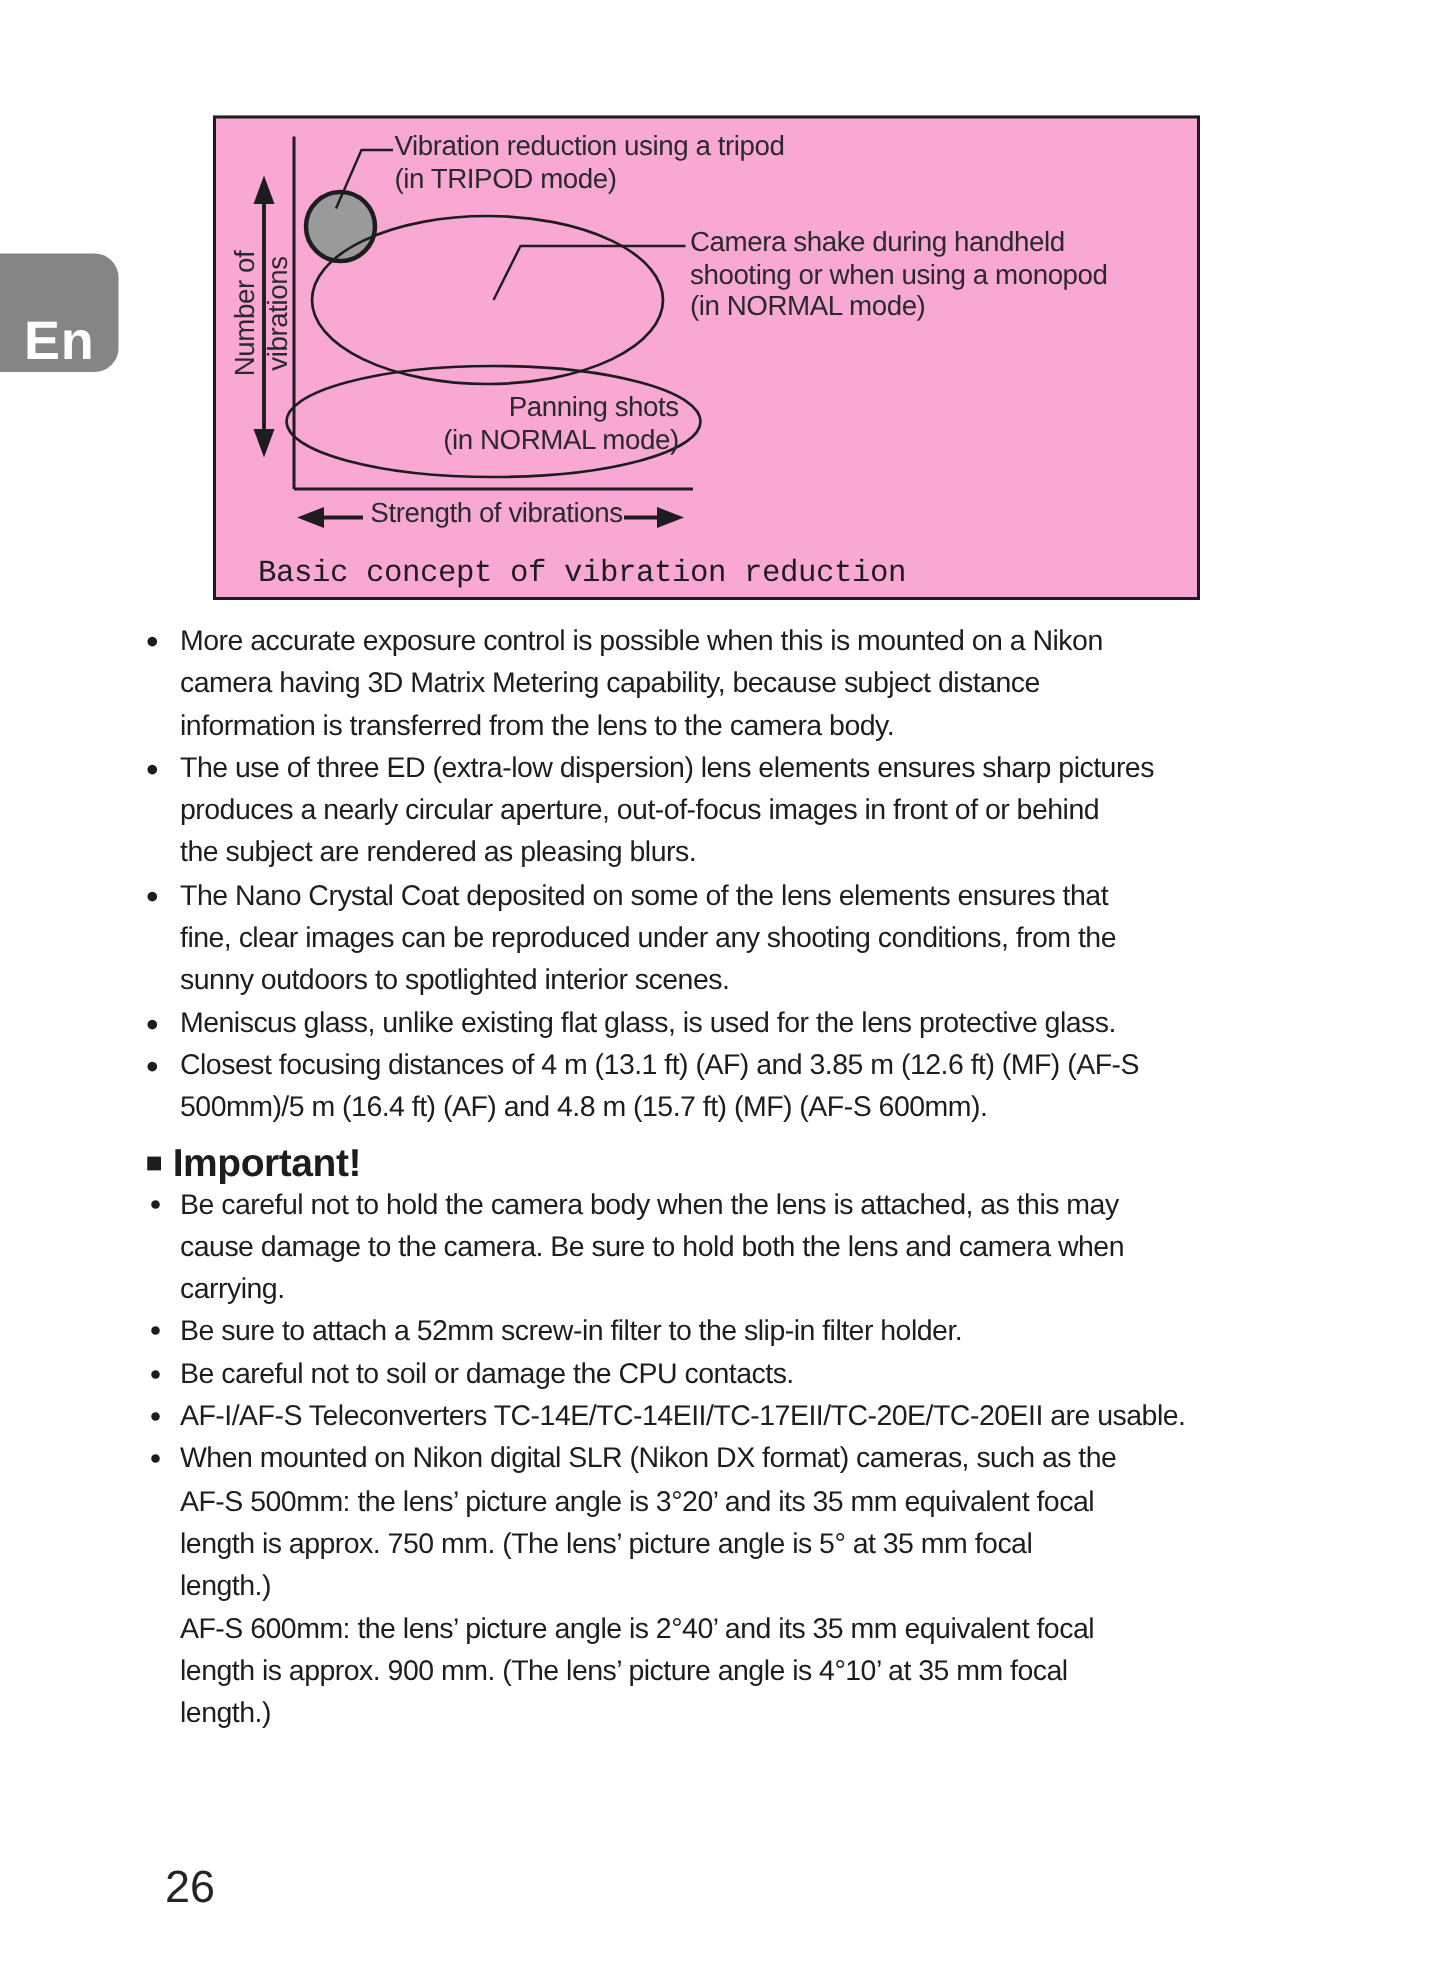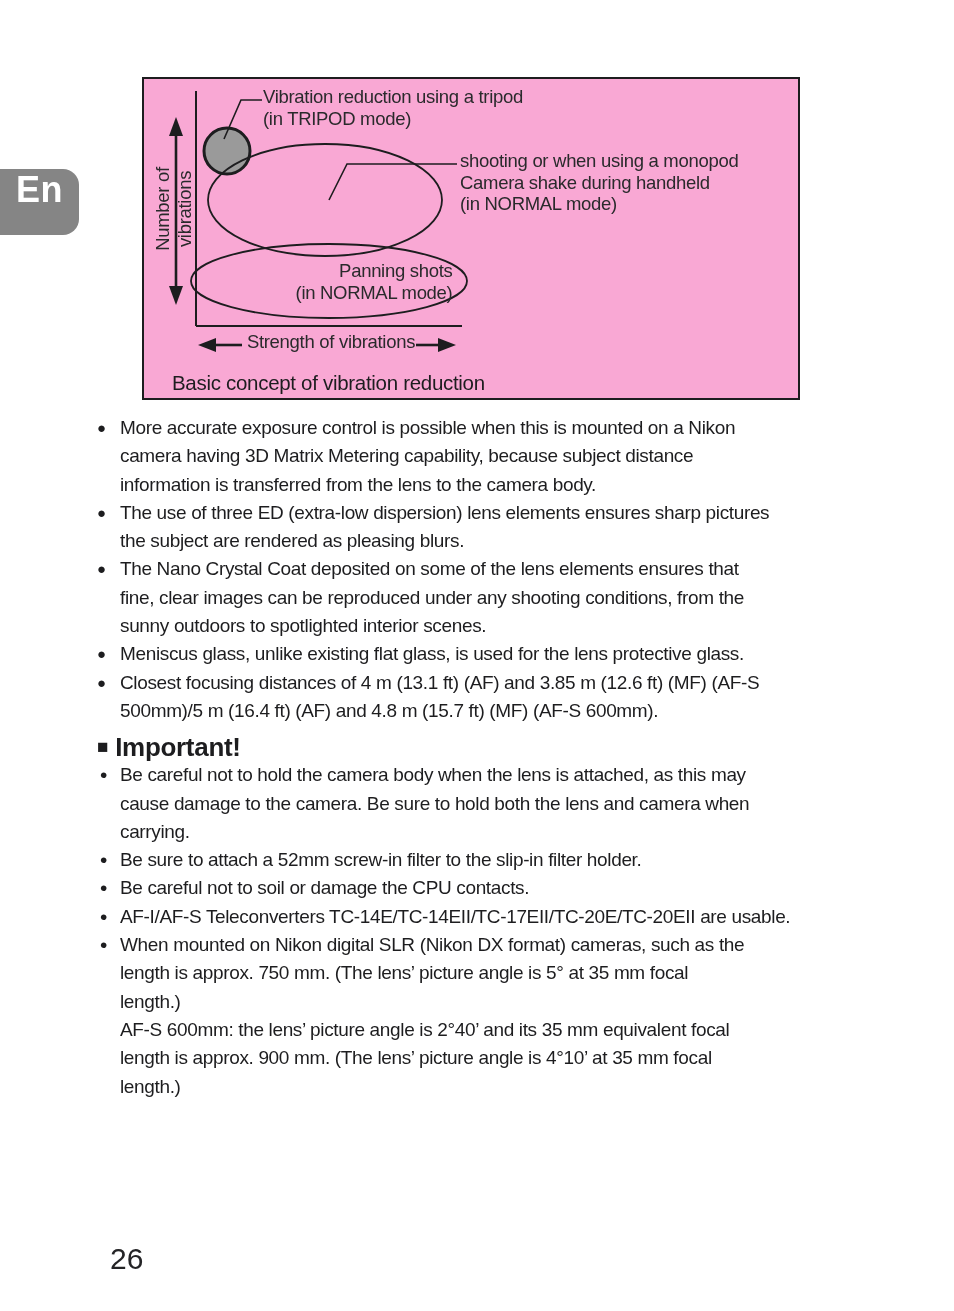--- a/index.html
+++ b/index.html
@@ -8,24 +8,24 @@
     position:relative;
     background:#ffffff;
     font-family:"Liberation Sans", sans-serif;
     color:#1d1d1f;
     overflow:hidden;
   }
 
   
   .lang-tab {
     position:absolute; left:0; top:169px;
-    width:79px; height:66px;
+    width:79px; height:79px;
     background:#858585;
     border-radius:0 16px 16px 0;
-    display:flex; align-items:flex-start; justify-content:center;
+    display:flex; align-items:flex-end; justify-content:center;
   }
   .lang-tab span {
     color:#ffffff; font-size:36px; font-weight:bold;
     letter-spacing:0.5px;
   }
 
   
   .diagram {
     position:absolute; left:142px; top:77px;
     width:658px; height:323px;
@@ -47,20 +47,21 @@
   .dlabel-yaxis {
     left:-35px; top:108px; width:130px; height:44px;
     transform:rotate(-90deg);
     text-align:center; white-space:normal;
   }
   .dcaption {
     position:absolute; left:28px; top:292px;
     font-size:20.5px; letter-spacing:-0.3px;
     color:#1d1d1f;
     white-space:nowrap;
+    font-family:Liberation Mono, monospace;
   }
 
   
   .textcol {
     position:absolute; left:97px; top:414px; width:810px;
     font-size:19px; line-height:28.3px;
     letter-spacing:-0.35px;
     color:#1d1d1f;
   }
   .item { position:relative; padding-left:23px; }
@@ -125,22 +126,22 @@
       <polygon points="312,266 294,259 294,273" stroke="none"></polygon>
     </g>
   </svg>
 
   <div class="dlabel dlabel-tripod">
     <div>Vibration reduction using a tripod</div>
     <div>(in TRIPOD mode)</div>
   </div>
 
   <div class="dlabel dlabel-normal">
+    <div>Camera shake during handheld</div>
     <div>shooting or when using a monopod</div>
-    <div>Camera shake during handheld</div>
     <div>(in NORMAL mode)</div>
   </div>
 
   <div class="dlabel dlabel-panning">
     <div>Panning shots</div>
     <div>(in NORMAL mode)</div>
   </div>
 
   <div class="dlabel dlabel-xaxis">Strength of vibrations</div>
 
@@ -157,20 +158,21 @@
   <div class="item feat">
     <span class="marker">●</span>
     <div class="tline">More accurate exposure control is possible when this is mounted on a Nikon</div>
     <div class="tline">camera having 3D Matrix Metering capability, because subject distance</div>
     <div class="tline">information is transferred from the lens to the camera body.</div>
   </div>
 
   <div class="item feat">
     <span class="marker">●</span>
     <div class="tline">The use of three ED (extra-low dispersion) lens elements ensures sharp pictures</div>
+    <div class="tline">produces a nearly circular aperture, out-of-focus images in front of or behind</div>
     <div class="tline">the subject are rendered as pleasing blurs.</div>
   </div>
 
   <div class="item feat">
     <span class="marker">●</span>
     <div class="tline">The Nano Crystal Coat deposited on some of the lens elements ensures that</div>
     <div class="tline">fine, clear images can be reproduced under any shooting conditions, from the</div>
     <div class="tline">sunny outdoors to spotlighted interior scenes.</div>
   </div>
 
@@ -208,20 +210,21 @@
   </div>
 
   <div class="item imp">
     <span class="marker">•</span>
     <div class="tline">AF-I/AF-S Teleconverters TC-14E/TC-14EII/TC-17EII/TC-20E/TC-20EII are usable.</div>
   </div>
 
   <div class="item imp">
     <span class="marker">•</span>
     <div class="tline">When mounted on Nikon digital SLR (Nikon DX format) cameras, such as the</div>
+    <div class="tline">AF-S 500mm: the lens’ picture angle is 3°20’ and its 35 mm equivalent focal</div>
     <div class="tline">length is approx. 750 mm. (The lens’ picture angle is 5° at 35 mm focal</div>
     <div class="tline">length.)</div>
     <div class="tline">AF-S 600mm: the lens’ picture angle is 2°40’ and its 35 mm equivalent focal</div>
     <div class="tline">length is approx. 900 mm. (The lens’ picture angle is 4°10’ at 35 mm focal</div>
     <div class="tline">length.)</div>
   </div>
 
 </div>
 
 <div class="page-number">26</div>

